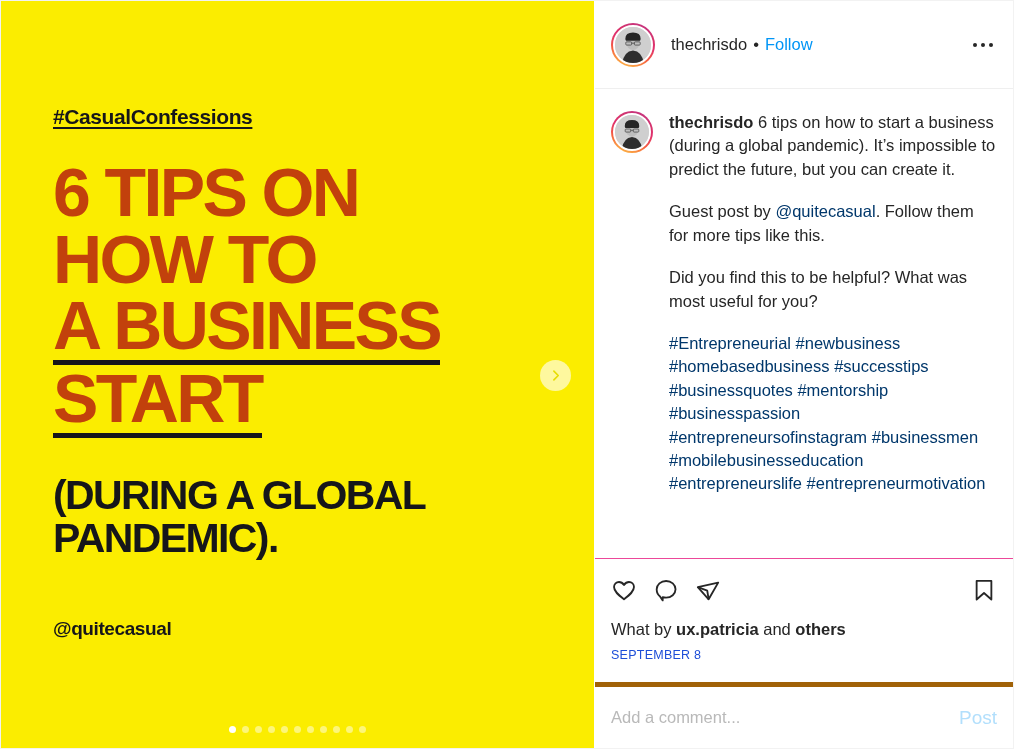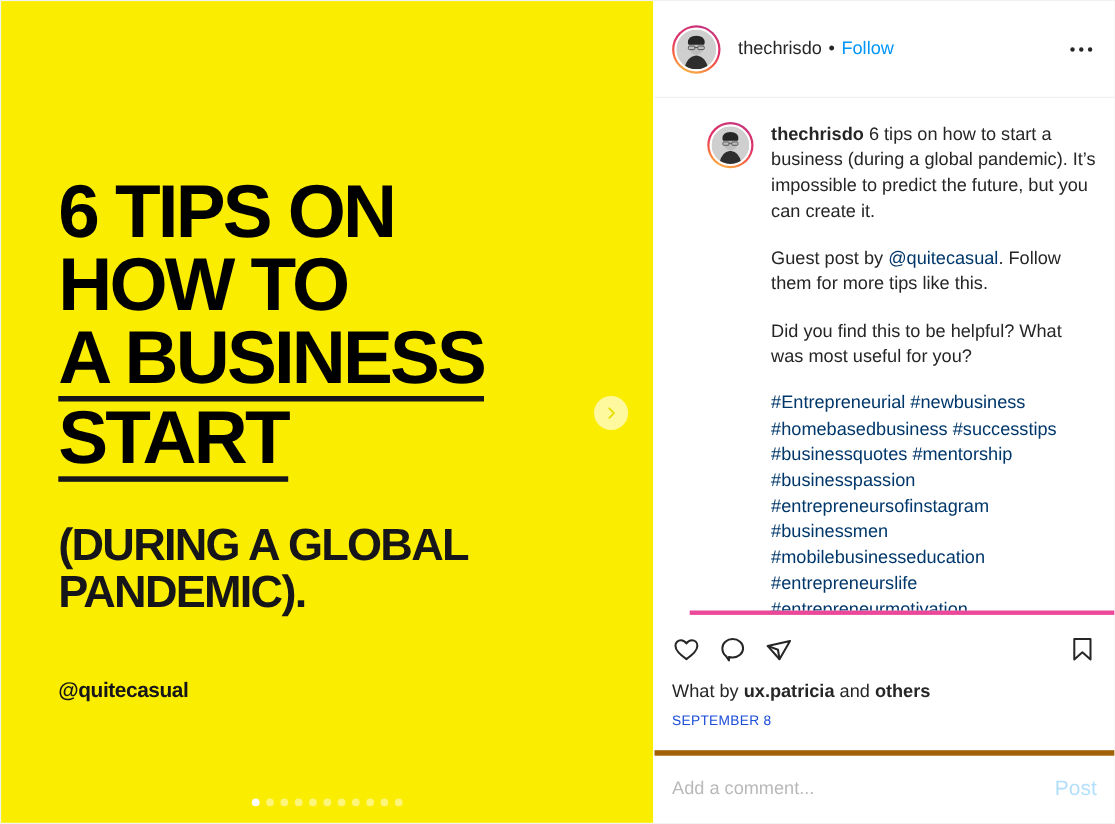--- a/index.html
+++ b/index.html
@@ -42,21 +42,21 @@
     text-underline-offset:3px;
     text-decoration-thickness:2px;
     white-space:nowrap;
   }
   .slide-headline {
     position:absolute;
     left:52px; top:158px;
     font-size:68px;
     line-height:0.98;
     font-weight:bold;
-    color:#000000;
+    color:#c2410c;
     letter-spacing:-2.6px;
     text-transform:uppercase;
   }
   .hl-line { display:block; white-space:nowrap; }
   .hl-line.u {
     display:inline-block;
     border-bottom:5px solid #16161a;
     padding-bottom:1px;
   }
   .slide-sub {
@@ -178,22 +178,21 @@
     display:block;
   }
 
   
   .caption-region {
     flex:1 1 auto;
     padding:22px 16px 0 16px;
     overflow:hidden;
     position:relative;
     display:flex;
-    border-bottom:4px solid #ec4899;
-    margin-left:32px;
+    border-bottom:1px solid #ec4899;
   }
   .caption-row { display:flex; width:100%; }
   .caption-body {
     margin-left:16px;
     font-size:16.5px;
     line-height:1.42;
     color:#262626;
     word-wrap:break-word;
     flex:1 1 auto;
   }
@@ -266,20 +265,21 @@
   }
 </style>
 </head>
 <body>
 
 <div class="ig-post">
 
   <div class="media-panel">
     <div class="media-inner">
 
+      <div class="slide-hashtag">#CasualConfessions</div>
 
       <div class="slide-headline">
         <span class="hl-line">6 TIPS ON</span>
         <span class="hl-line">HOW TO</span>
         <span class="hl-line"><span class="hl-line u">A BUSINESS</span></span>
         <span class="hl-line"><span class="hl-line u">START</span></span>
       </div>
 
       <div class="slide-sub">
         <span class="sub-line">(DURING  A GLOBAL</span>

